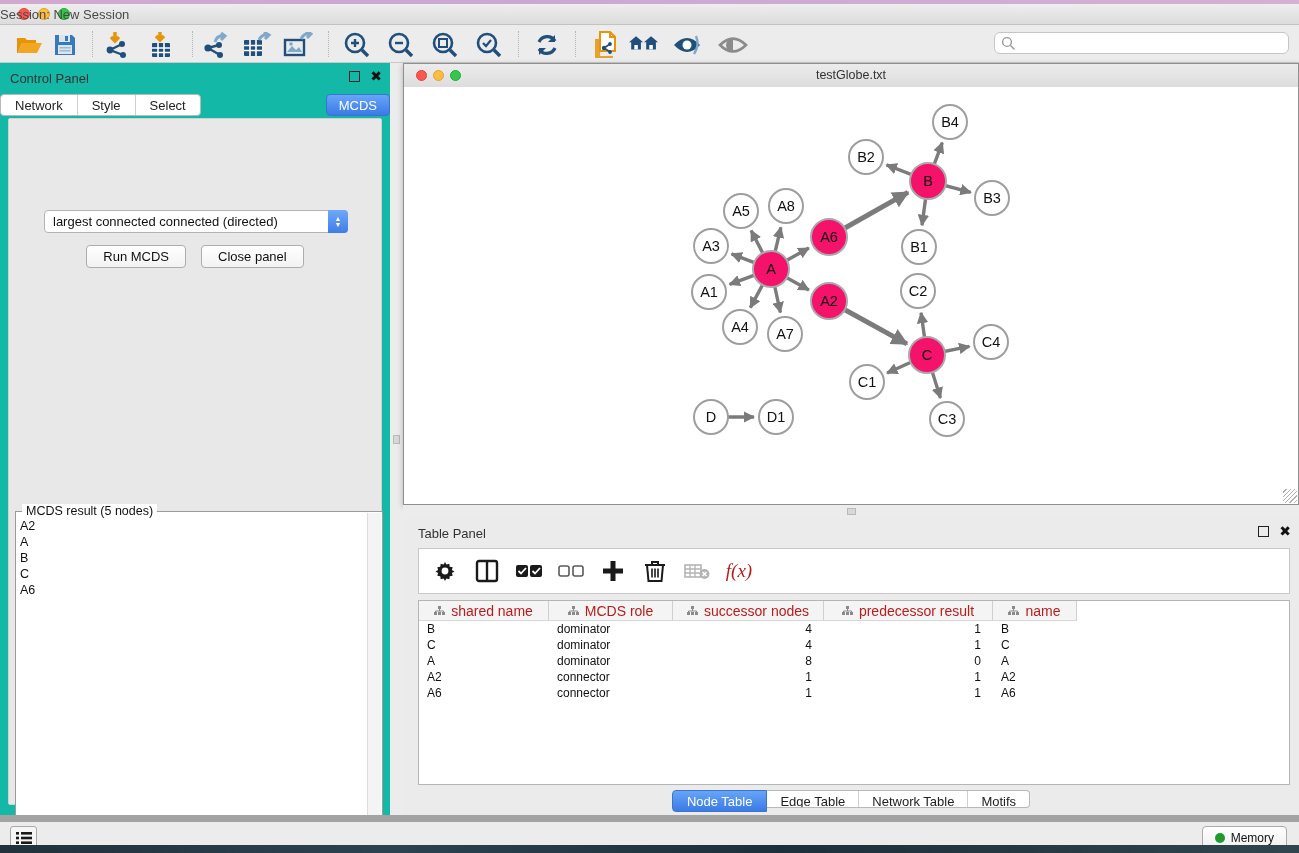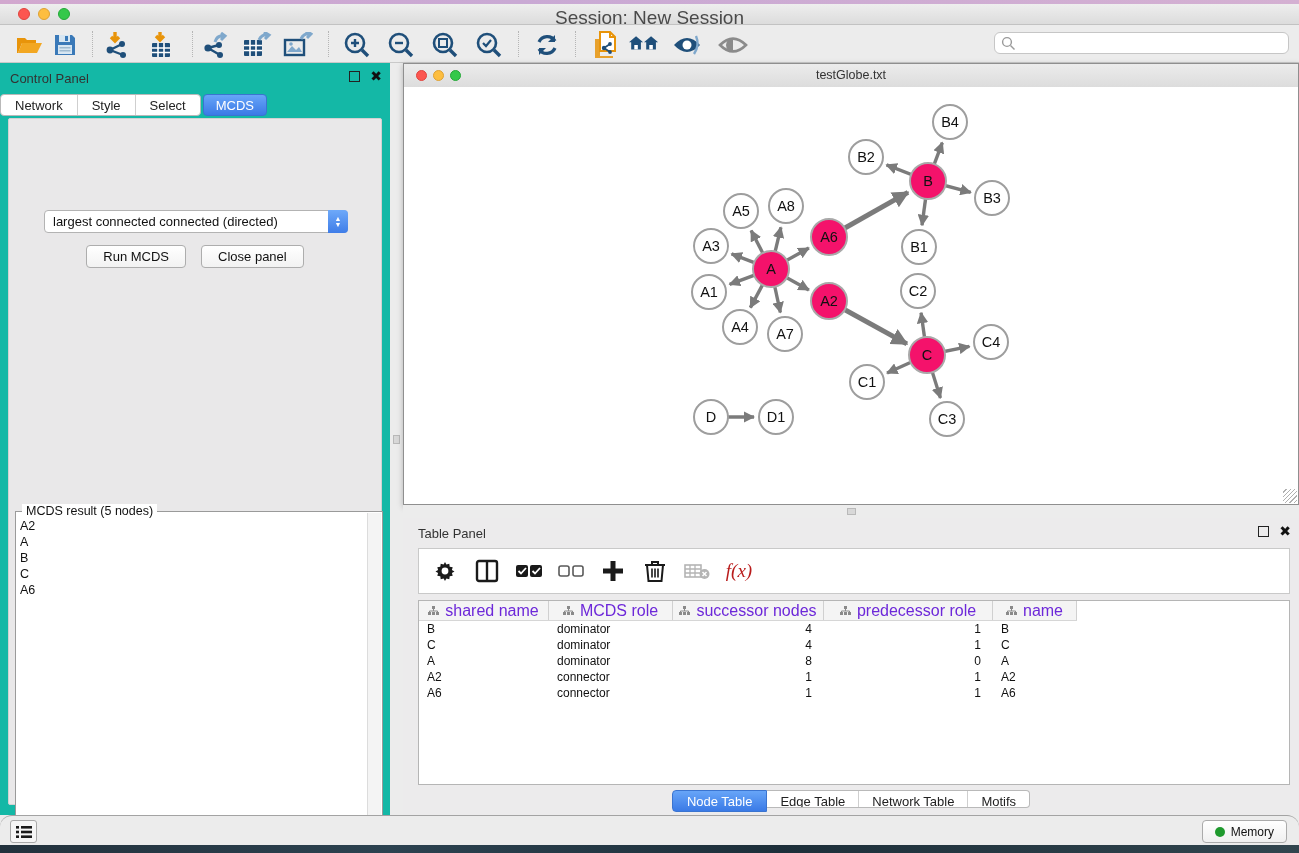--- a/index.html
+++ b/index.html
@@ -8,35 +8,35 @@
 
   
   .menubar-strip { position:absolute; top:0; left:0; width:1299px; height:4px;
     background:linear-gradient(90deg,#d2a8cf,#c9a9d4 40%,#d4b0d2); }
   .titlebar { position:absolute; top:4px; left:0; width:1299px; height:21px;
     background:linear-gradient(#eeeeee,#dcdcdc); border-bottom:1px solid #c2c2c2; }
   .tl { position:absolute; top:4px; width:12px; height:12px; border-radius:50%; }
   .tl.red { left:18px; background:#fc5650; border:1px solid #e0443e; }
   .tl.yellow { left:38px; background:#fdbe40; border:1px solid #dfa133; }
   .tl.green { left:58px; background:#34c84a; border:1px solid #24a838; }
-  .title-text { position:absolute; top:3px; left:0; width:100%; text-align:center; font-size:19px; color:#4a4a4a; }
+  .title-text { position:absolute; top:3px; left:0; width:100%; text-align:left; font-size:13px; color:#4a4a4a; }
 
   .toolbar { position:absolute; top:25px; left:0; width:1299px; height:38px; background:#ececec; border-bottom:1px solid #c9c9c9; }
   .tb-icon { position:absolute; top:6px; width:30px; height:28px; display:flex; align-items:center; justify-content:center; cursor:pointer; }
   .tb-sep { position:absolute; top:6px; width:0; height:26px; border-left:1px dotted #b5b5b5; }
   .searchbox { position:absolute; top:7px; right:10px; width:295px; height:22px; background:#fff; border:1px solid #c6c6c6; border-radius:6px; display:flex; align-items:center; padding-left:6px; }
 
   
   .control-panel { position:absolute; top:63px; left:0; width:390px; height:752px; background:#14b8a6; }
   .panel-title { position:absolute; top:8px; left:10px; font-size:13px; color:#333; }
   .panel-btns { position:absolute; top:8px; right:8px; display:flex; gap:10px; align-items:center; }
   .float-box { width:11px; height:11px; border:1.5px solid #222; display:inline-block; }
   .close-x { font-size:14px; font-weight:bold; color:#111; line-height:11px; }
 
-  .cp-tabs { position:absolute; top:31px; left:0; width:390px; display:flex; justify-content:flex-start; }
+  .cp-tabs { position:absolute; top:31px; left:0; width:390px; display:flex; justify-content:space-between; }
   .tabgroup { display:flex; background:#fff; border:1px solid #b9b9b9; border-radius:4px; overflow:hidden; height:22px; }
   .tabgroup .tab { padding:2px 14px; font-size:13px; border-right:1px solid #cfcfcf; line-height:17px; cursor:pointer; }
   .tabgroup .tab:last-child { border-right:none; }
   .tab-active { margin-left:2px; height:22px; padding:2px 12px; background:linear-gradient(#67a5f8,#3a7ae6); border:1px solid #3a74d0; border-radius:4px; color:#fff; font-size:13px; line-height:17px; cursor:pointer; }
 
   .cp-content { position:absolute; top:55px; left:8px; width:374px; height:687px; background:#e9e8e9; border:1px solid #d2d1d2; border-radius:2px; }
   .opt-label { position:absolute; top:36px; width:100%; text-align:center; font-size:13px; color:#111; }
   .dropdown { position:absolute; top:91px; left:35px; width:304px; height:23px; background:#fff; border:1px solid #b3b3b3; border-radius:4px; display:flex; align-items:center; cursor:pointer; }
   .dropdown .dd-text { flex:1; padding-left:8px; font-size:13px; color:#111; white-space:nowrap; }
   .dd-stepper { width:20px; height:23px; margin-right:-1px; background:linear-gradient(#6ea9f9,#3f7de8); border-radius:0 4px 4px 0; color:#fff; font-size:7px; display:flex; flex-direction:column; align-items:center; justify-content:center; line-height:6px; }
@@ -69,33 +69,33 @@
     background:repeating-linear-gradient(135deg,transparent,transparent 2px,#b0b0b0 2px,#b0b0b0 3px); cursor:nwse-resize; }
 
   
   .table-panel { position:absolute; top:518px; left:403px; width:896px; height:297px; background:#ecebec; }
   .tp-toolbar { position:absolute; top:30px; left:15px; width:872px; height:46px; background:#fff; border:1px solid #c9c9c9; display:flex; align-items:center; gap:14px; padding-left:12px; }
   .tp-icon { width:28px; height:28px; display:flex; align-items:center; justify-content:center; cursor:pointer; }
   .fx { font-family:"Liberation Serif","DejaVu Serif",serif; font-style:italic; font-size:19px; color:#b91c1c; }
 
   .node-table { position:absolute; top:82px; left:15px; width:872px; height:185px; background:#fff; border:1px solid #b5b5b5; overflow:hidden; }
   .nt-header { display:flex; height:20px; background:#f4f4f4; border-bottom:1px solid #d6d6d6; width:658px; }
-  .nt-th { display:flex; align-items:center; justify-content:center; gap:6px; font-size:16px; color:#6d28d9; border-right:1px solid #d0d0d0; position:relative; cursor:pointer; }
+  .nt-th { display:flex; align-items:center; justify-content:center; gap:6px; font-size:14px; color:#b91c1c; border-right:1px solid #d0d0d0; position:relative; cursor:pointer; }
   .nt-row { display:flex; height:16px; font-size:12px; color:#111; cursor:pointer; }
   .nt-td { padding:1px 8px; white-space:nowrap; overflow:hidden; }
   .al { text-align:left; } .ar { text-align:right; padding-right:12px !important; }
 
   .tp-tabs { position:absolute; top:272px; left:0; width:896px; display:flex; justify-content:center; }
   .tp-tab-active { height:22px; padding:2px 14px; background:linear-gradient(#67a5f8,#3a7ae6); border:1px solid #3a74d0; border-radius:4px 0 0 4px; color:#fff; font-size:13px; line-height:17px; cursor:pointer; }
   .tp-tabgroup { display:flex; background:#fff; border:1px solid #b9b9b9; border-left:none; border-radius:0 4px 4px 0; overflow:hidden; height:18px; }
   .tp-tabgroup .tab { padding:2px 13px; font-size:13px; border-right:1px solid #cfcfcf; line-height:17px; cursor:pointer; }
   .tp-tabgroup .tab:last-child { border-right:none; }
 
   
-  .statusbar { position:absolute; top:815px; left:0; width:1299px; height:30px; background:#ececec; border-top:1px solid #a3a3a3;border-radius:12px; }
+  .statusbar { position:absolute; top:815px; left:0; width:1299px; height:30px; background:#ececec; border-top:7px solid #a3a3a3; }
   .list-btn { position:absolute; top:4px; left:10px; width:27px; height:23px; background:#f6f6f6; border:1px solid #a9a9a9; border-radius:3px; display:flex; align-items:center; justify-content:center; cursor:pointer; }
   .memory-btn { position:absolute; top:4px; right:12px; height:23px; background:linear-gradient(#ffffff,#f0f0f0); border:1px solid #ababab; border-radius:4px; display:flex; align-items:center; gap:6px; padding:0 12px; font-size:12px; color:#111; cursor:pointer; }
   .mem-dot { width:10px; height:10px; border-radius:50%; background:#1f9a2e; }
   .desktop-strip { position:absolute; top:845px; left:0; width:1299px; height:8px;
     background:linear-gradient(90deg,#22313c,#2c4250 30%,#1d2f3a 60%,#31454e); }
 </style>
 </head>
 <body>
 
 <div class="menubar-strip"></div>
@@ -470,21 +470,21 @@
         <div class="nt-th" style="width: 169px;">
           <span><svg width="11" height="10" viewBox="0 0 11 10">
               <g fill="#8a8a8a">
                 <rect x="4" y="0" width="3" height="3"></rect>
                 <rect x="0" y="6" width="3" height="3"></rect>
                 <rect x="4" y="6" width="3" height="3"></rect>
                 <rect x="8" y="6" width="3" height="3"></rect>
                 <path d="M5.5 3 v2 M1.5 6 v-1 h8 v1" stroke="#8a8a8a" stroke-width="1" fill="none"></path>
               </g>
             </svg></span>
-          <span>predecessor role</span>
+          <span>predecessor result</span>
         </div>
         <div class="nt-th" style="width: 84px;">
           <span><svg width="11" height="10" viewBox="0 0 11 10">
               <g fill="#8a8a8a">
                 <rect x="4" y="0" width="3" height="3"></rect>
                 <rect x="0" y="6" width="3" height="3"></rect>
                 <rect x="4" y="6" width="3" height="3"></rect>
                 <rect x="8" y="6" width="3" height="3"></rect>
                 <path d="M5.5 3 v2 M1.5 6 v-1 h8 v1" stroke="#8a8a8a" stroke-width="1" fill="none"></path>
               </g>

